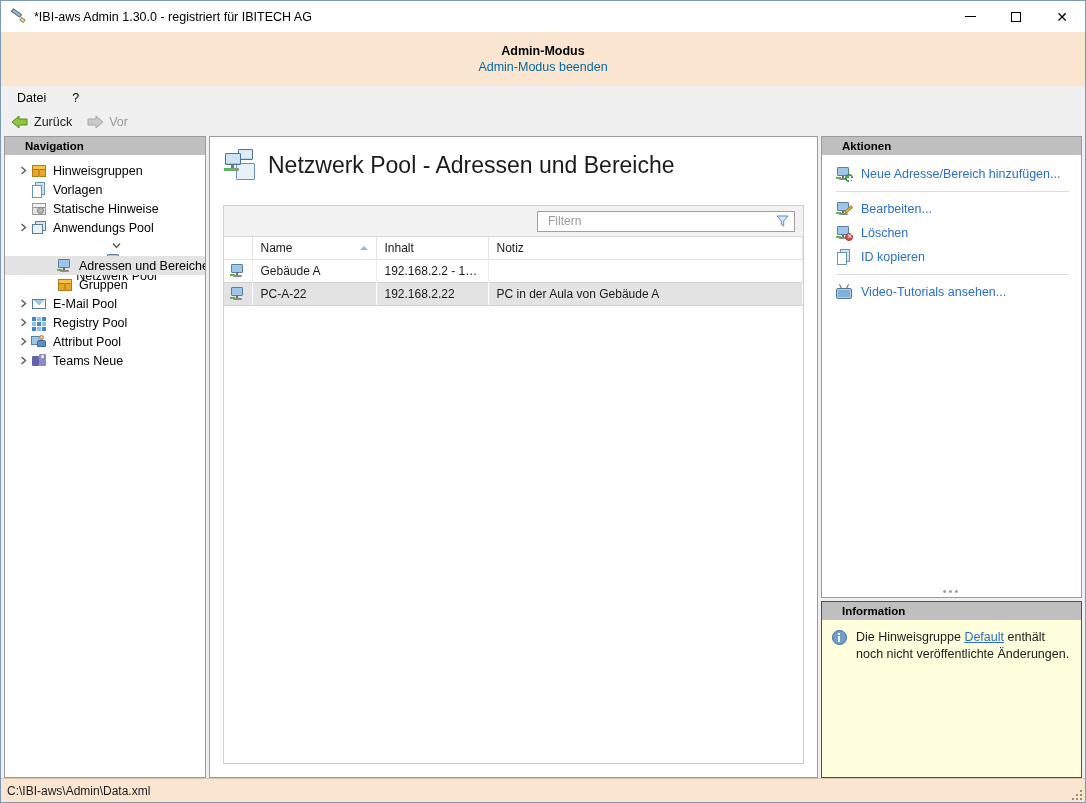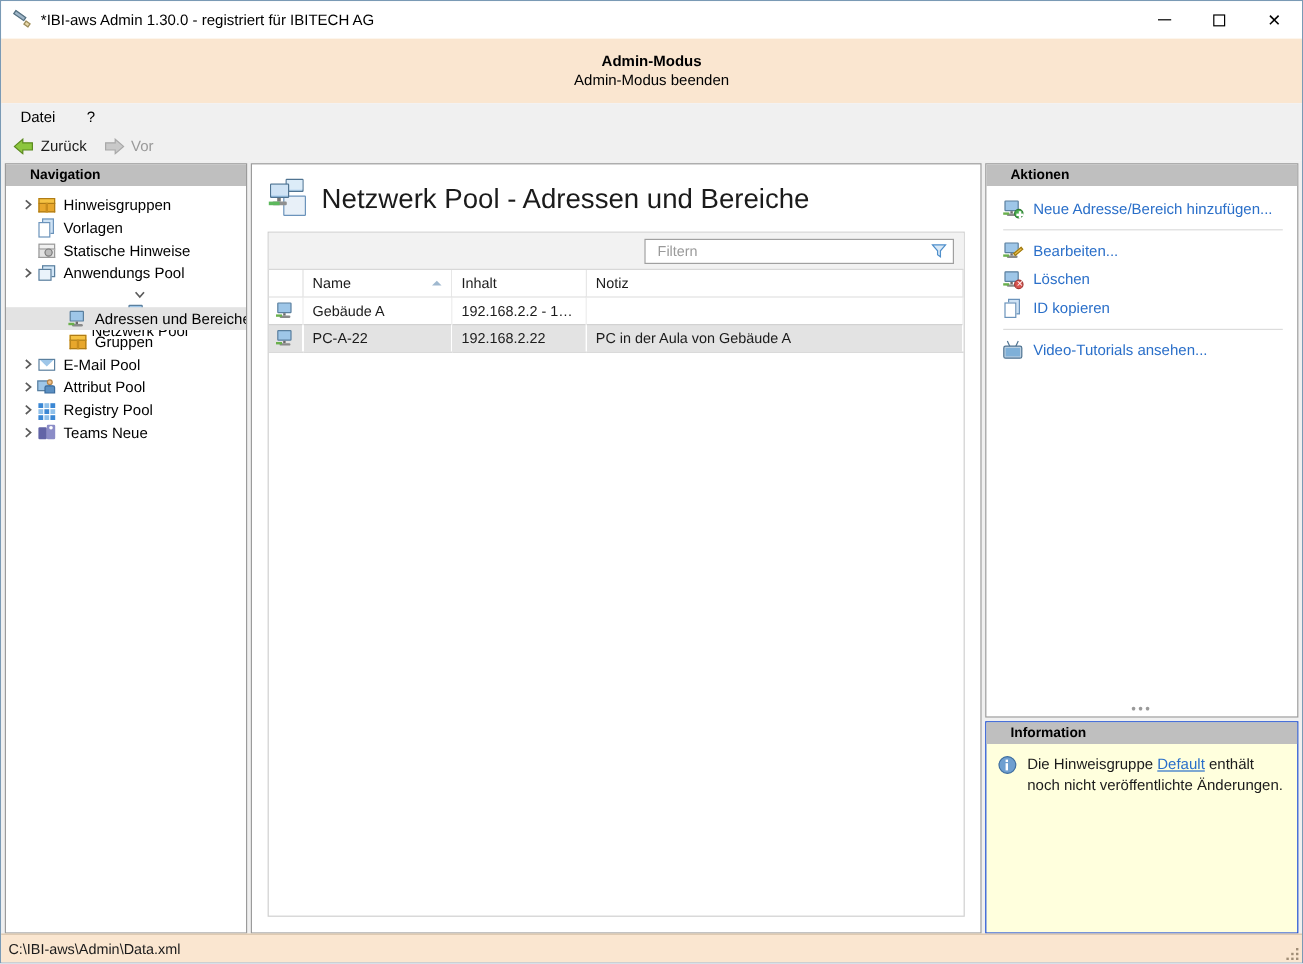--- a/index.html
+++ b/index.html
@@ -43,21 +43,21 @@
   .glyph-close { font-size: 14px; line-height: 1; font-family: "Liberation Sans", sans-serif; }
 
   
   .admin-banner {
     flex: 0 0 54px; height: 54px;
     background: #fae6d0;
     display: flex; flex-direction: column; align-items: center; justify-content: center;
     gap: 2px;
   }
   .admin-title { font-weight: bold; font-size: 12.5px; color: #000; }
-  .admin-link { font-size: 12.5px; color: #000000; cursor: pointer; }
+  .admin-link { font-size: 12.5px; color: #0369a1; cursor: pointer; }
 
   
   .menubar {
     flex: 0 0 24px; height: 24px;
     background: #f0f0f0;
     display: flex; align-items: center; padding-left: 12px; gap: 18px;
   }
   .menu-item { font-size: 12.5px; color: #000; padding: 2px 4px; cursor: default; }
 
   
@@ -118,21 +118,21 @@
     display: flex; flex-direction: column;
     min-height: 0;
   }
   .main-head {
     flex: 0 0 56px; display: flex; align-items: center; padding: 0 0 0 14px; gap: 12px;
   }
   .main-head-icon { width: 32px; height: 32px; flex: 0 0 32px; position: relative; }
   .main-title { font-size: 23px; color: #1b1b1b; white-space: nowrap; }
 
   .table-wrap {
-    margin: 0 13px 13px 13px;
+    margin: 12px 13px 13px 13px;
     border: 1px solid #d0d0d0;
     flex: 1 1 auto;
     display: flex; flex-direction: column;
     min-height: 0;
     background: #fff;
   }
   .filter-bar {
     flex: 0 0 31px; height: 31px;
     background: #f2f2f2;
     border-bottom: 1px solid #d8d8d8;
@@ -436,44 +436,44 @@
             </span>
             <span class="tree-label">E-Mail Pool</span>
           </div>
           <div class="tree-row" style="padding-left: 10px;">
             <span class="chev">
               <svg width="9" height="9" viewBox="0 0 9 9">
                 <path d="M2.5 1 L6.5 4.5 L2.5 8" fill="none" stroke="#5b5b5b" stroke-width="1.4"></path>
               </svg>
             </span>
             <span class="tree-icon">
-              <i class="ic" style="left:0px;top:2px;width:11px;height:9px;background:#9ec6e8;border:1px solid #5a7f9e"></i>
-              <i class="ic per-head"></i>
-              <i class="ic per-body"></i>
-            </span>
-            <span class="tree-label">Attribut Pool</span>
-          </div>
-          <div class="tree-row" style="padding-left: 10px;">
-            <span class="chev">
-              <svg width="9" height="9" viewBox="0 0 9 9">
-                <path d="M2.5 1 L6.5 4.5 L2.5 8" fill="none" stroke="#5b5b5b" stroke-width="1.4"></path>
-              </svg>
-            </span>
-            <span class="tree-icon">
               <i class="ic" style="left:1px;top:2px;width:4px;height:4px;background:#3a87d4"></i>
               <i class="ic" style="left:6px;top:2px;width:4px;height:4px;background:#8fc0ea"></i>
               <i class="ic" style="left:11px;top:2px;width:4px;height:4px;background:#3a87d4"></i>
               <i class="ic" style="left:1px;top:7px;width:4px;height:4px;background:#8fc0ea"></i>
               <i class="ic" style="left:6px;top:7px;width:4px;height:4px;background:#3a87d4"></i>
               <i class="ic" style="left:11px;top:7px;width:4px;height:4px;background:#8fc0ea"></i>
               <i class="ic" style="left:1px;top:12px;width:4px;height:4px;background:#3a87d4"></i>
               <i class="ic" style="left:6px;top:12px;width:4px;height:4px;background:#8fc0ea"></i>
               <i class="ic" style="left:11px;top:12px;width:4px;height:4px;background:#3a87d4"></i>
             </span>
             <span class="tree-label">Registry Pool</span>
+          </div>
+          <div class="tree-row" style="padding-left: 10px;">
+            <span class="chev">
+              <svg width="9" height="9" viewBox="0 0 9 9">
+                <path d="M2.5 1 L6.5 4.5 L2.5 8" fill="none" stroke="#5b5b5b" stroke-width="1.4"></path>
+              </svg>
+            </span>
+            <span class="tree-icon">
+              <i class="ic" style="left:0px;top:2px;width:11px;height:9px;background:#9ec6e8;border:1px solid #5a7f9e"></i>
+              <i class="ic per-head"></i>
+              <i class="ic per-body"></i>
+            </span>
+            <span class="tree-label">Attribut Pool</span>
           </div>
           <div class="tree-row" style="padding-left: 10px;">
             <span class="chev">
               <svg width="9" height="9" viewBox="0 0 9 9">
                 <path d="M2.5 1 L6.5 4.5 L2.5 8" fill="none" stroke="#5b5b5b" stroke-width="1.4"></path>
               </svg>
             </span>
             <span class="tree-icon">
               <i class="ic tm-a"></i>
               <i class="ic tm-b"></i>

